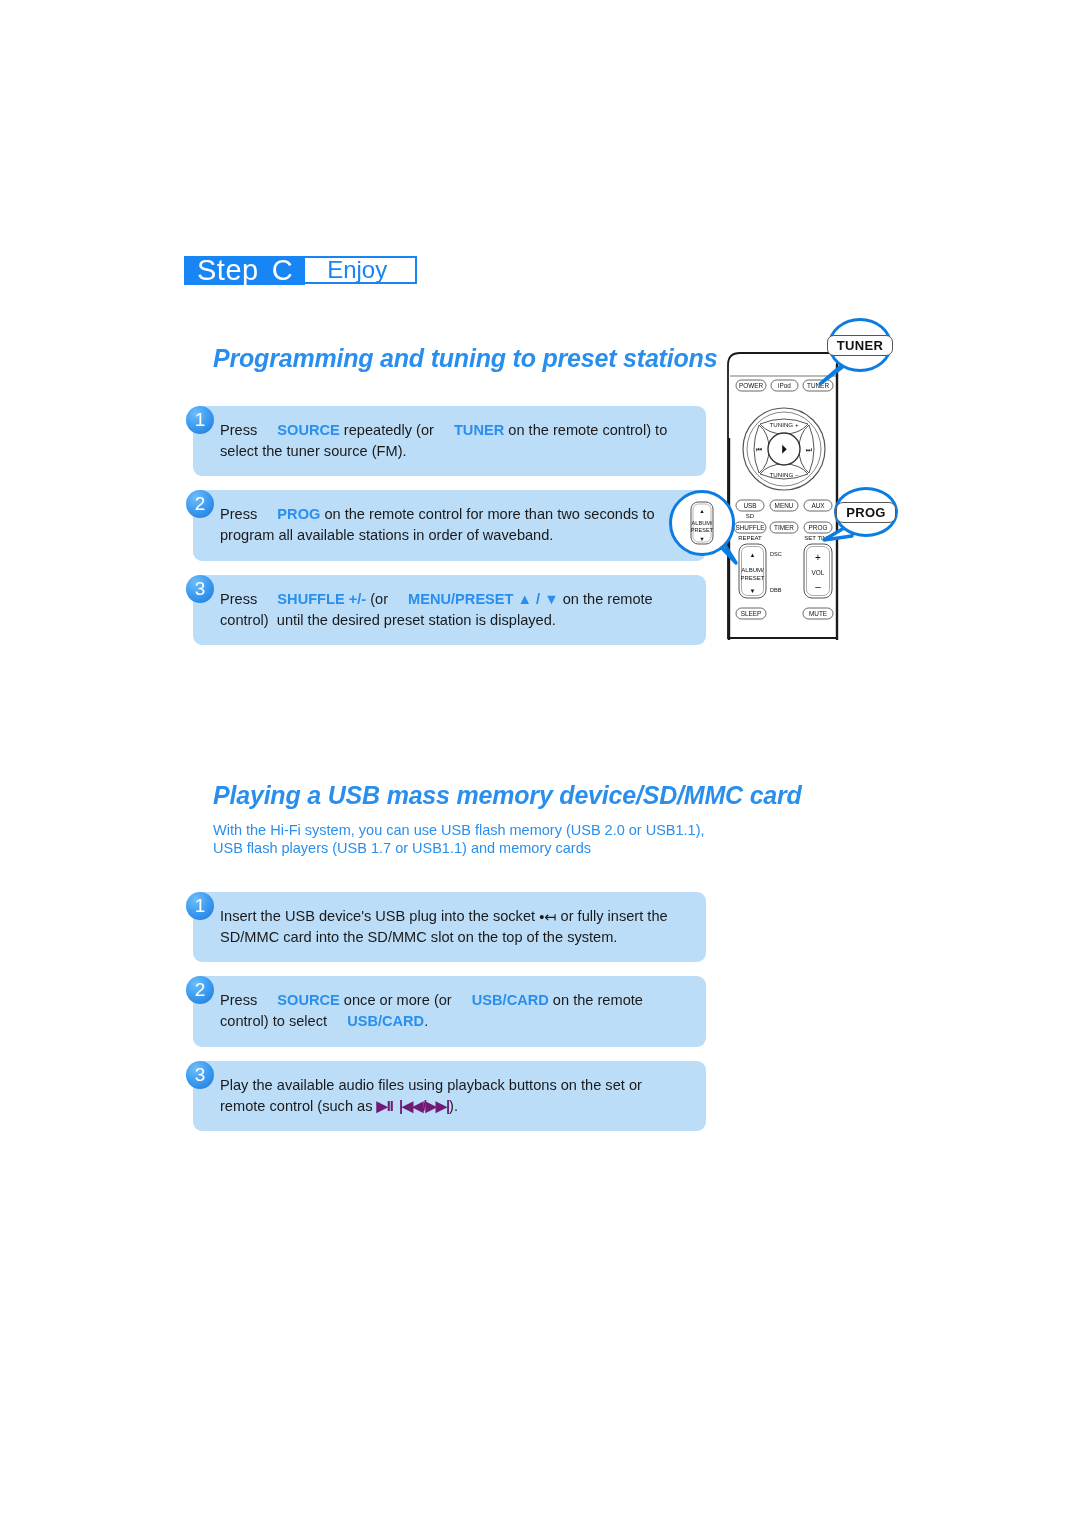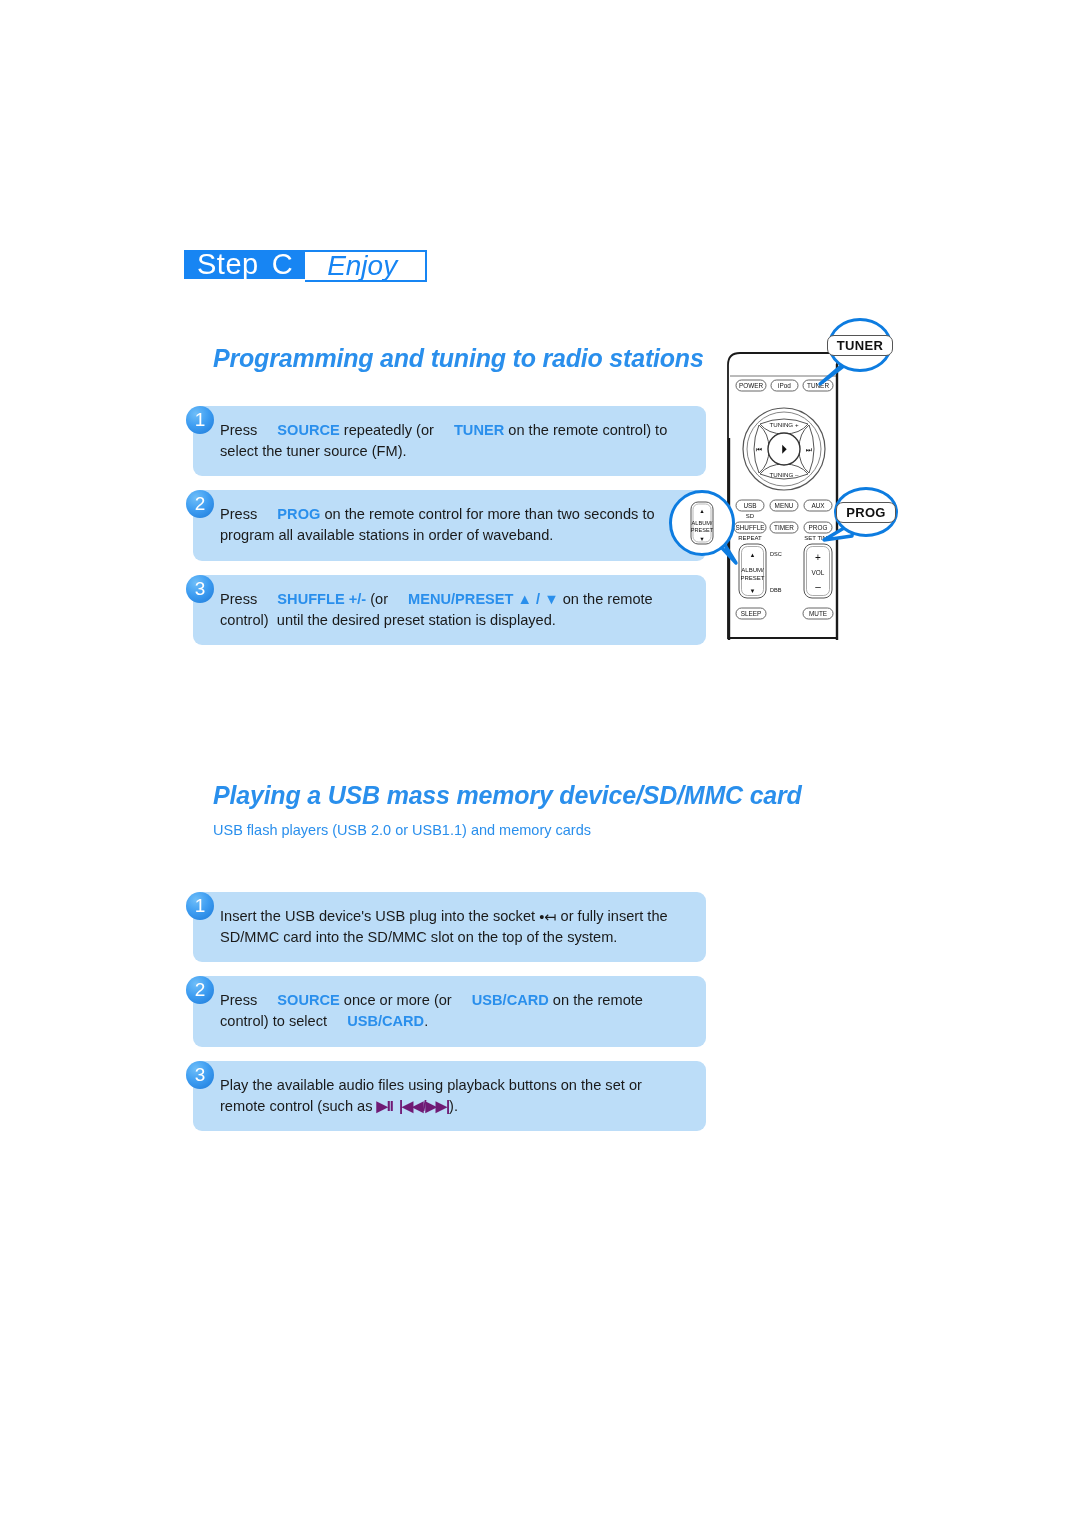--- a/index.html
+++ b/index.html
@@ -15,21 +15,21 @@
     color: #221f1f;
     overflow: hidden;
   }
 
   
   .step-header {
     position: absolute;
     left: 184px;
     top: 250px;
     display: flex;
-    align-items: flex-start;
+    align-items: center;
     height: 40px;
   }
   .step-header .step-label {
     background: #1785f3;
     color: #ffffff;
     font-size: 29px;
     font-weight: 400;
     letter-spacing: 0.5px;
     padding: 0 12px 0 13px;
     display: flex;
@@ -37,22 +37,21 @@
     line-height: 1;
   }
   .step-header .step-letter {
     margin-left: 13px;
   }
   .step-header .step-sub {
     background: #ffffff;
     border: 2px solid #1785f3;
     border-left: none;
     color: #1785f3;
-    font-style: italic;
-    font-size: 28px;
+    font-size: 24px;
     font-weight: 400;
     padding: 0 28px 0 22px;
     display: flex;
     align-items: center;
     line-height: 1;
   }
 
   
   .section-heading {
     position: absolute;
@@ -175,21 +174,21 @@
 <body>
 
 <div class="step-header">
   <div class="step-label">
     <span>Step</span>
     <span class="step-letter">C</span>
   </div>
   <div class="step-sub">Enjoy</div>
 </div>
 
-<div class="section-heading" id="heading-radio">Programming and tuning to radio stations</div>
+<div class="section-heading" id="heading-radio">Programming and tuning to preset stations</div>
 
 <div class="steps" id="steps-radio">
   <div class="step-row">
     <div class="step-num">1</div>
     <div class="step-box">Press <b>SOURCE</b> repeatedly (or <b>TUNER</b> on the remote control) to select the tuner source (FM).</div>
   </div>
   <div class="step-row">
     <div class="step-num">2</div>
     <div class="step-box">Press <b>PROG</b> on the remote control for more than two seconds to program all available stations in order of waveband.</div>
   </div>
@@ -328,21 +327,22 @@
         <text x="13" y="32">PRESET</text>
         <text x="13" y="41">▼</text>
       </g>
     </svg>
   </div>
 </div>
 
 <div class="section-heading" id="heading-usb">Playing a USB mass memory device/SD/MMC card</div>
 
 <div class="intro-text">
-  <div>USB flash players (USB 2.0 or USB1.1) and memory cards</div>
+  <div>With the Hi-Fi system, you can use USB flash memory (USB 2.0 or USB1.1),</div>
+  <div>USB flash players (USB 1.7 or USB1.1) and memory cards</div>
 </div>
 
 <div class="steps" id="steps-usb">
   <div class="step-row">
     <div class="step-num">1</div>
     <div class="step-box">Insert the USB device's USB plug into the socket <span class="usb-glyph">•↤</span> or fully insert the SD/MMC card into the SD/MMC slot on the top of the system.</div>
   </div>
   <div class="step-row">
     <div class="step-num">2</div>
     <div class="step-box">Press <b>SOURCE</b> once or more (or <b>USB/CARD</b> on the remote control) to select <b>USB/CARD</b>.</div>

